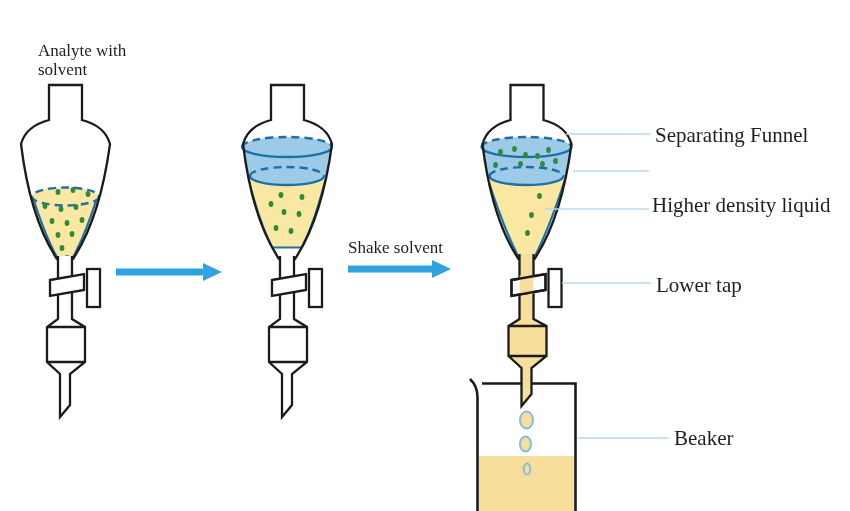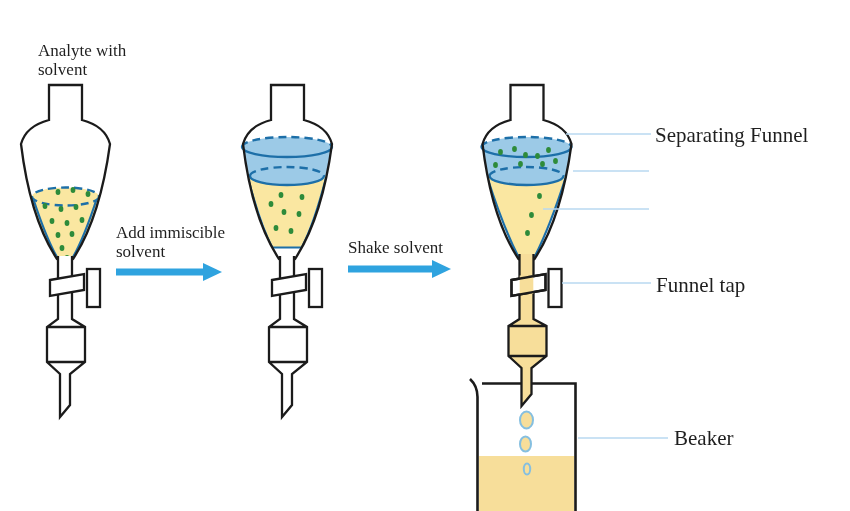--- a/index.html
+++ b/index.html
@@ -153,20 +153,20 @@
   <g stroke="var(--leader-blue)" stroke-width="1.5">
     <line x1="566" y1="106" x2="651" y2="106"></line>
     <line x1="573" y1="143" x2="649" y2="143"></line>
     <line x1="543" y1="181" x2="649" y2="181"></line>
     <line x1="562" y1="255" x2="651" y2="255"></line>
     <line x1="578" y1="410" x2="668" y2="410"></line>
   </g>
 </svg>
 
 <div class="txt ann" style="left:38px;top:13px;width:104px;">Analyte with solvent</div>
-<div class="txt ann" style="left:116px;top:195px;width:140px;">Add immiscible solvent</div>
 <div class="txt ann" style="left:348px;top:210px;white-space:nowrap;">Shake solvent</div>
 
 <div class="txt callout" style="left:655px;top:97px;">Separating  Funnel</div>
-<div class="txt callout" style="left:656px;top:247px;">Funnel tap</div>
+<div class="txt callout" style="left:652px;top:167px;">Higher density liquid</div>
+<div class="txt callout" style="left:656px;top:247px;">Lower tap</div>
 <div class="txt callout" style="left:674px;top:400px;">Beaker</div>
 
 </div>
 
 </body></html>

